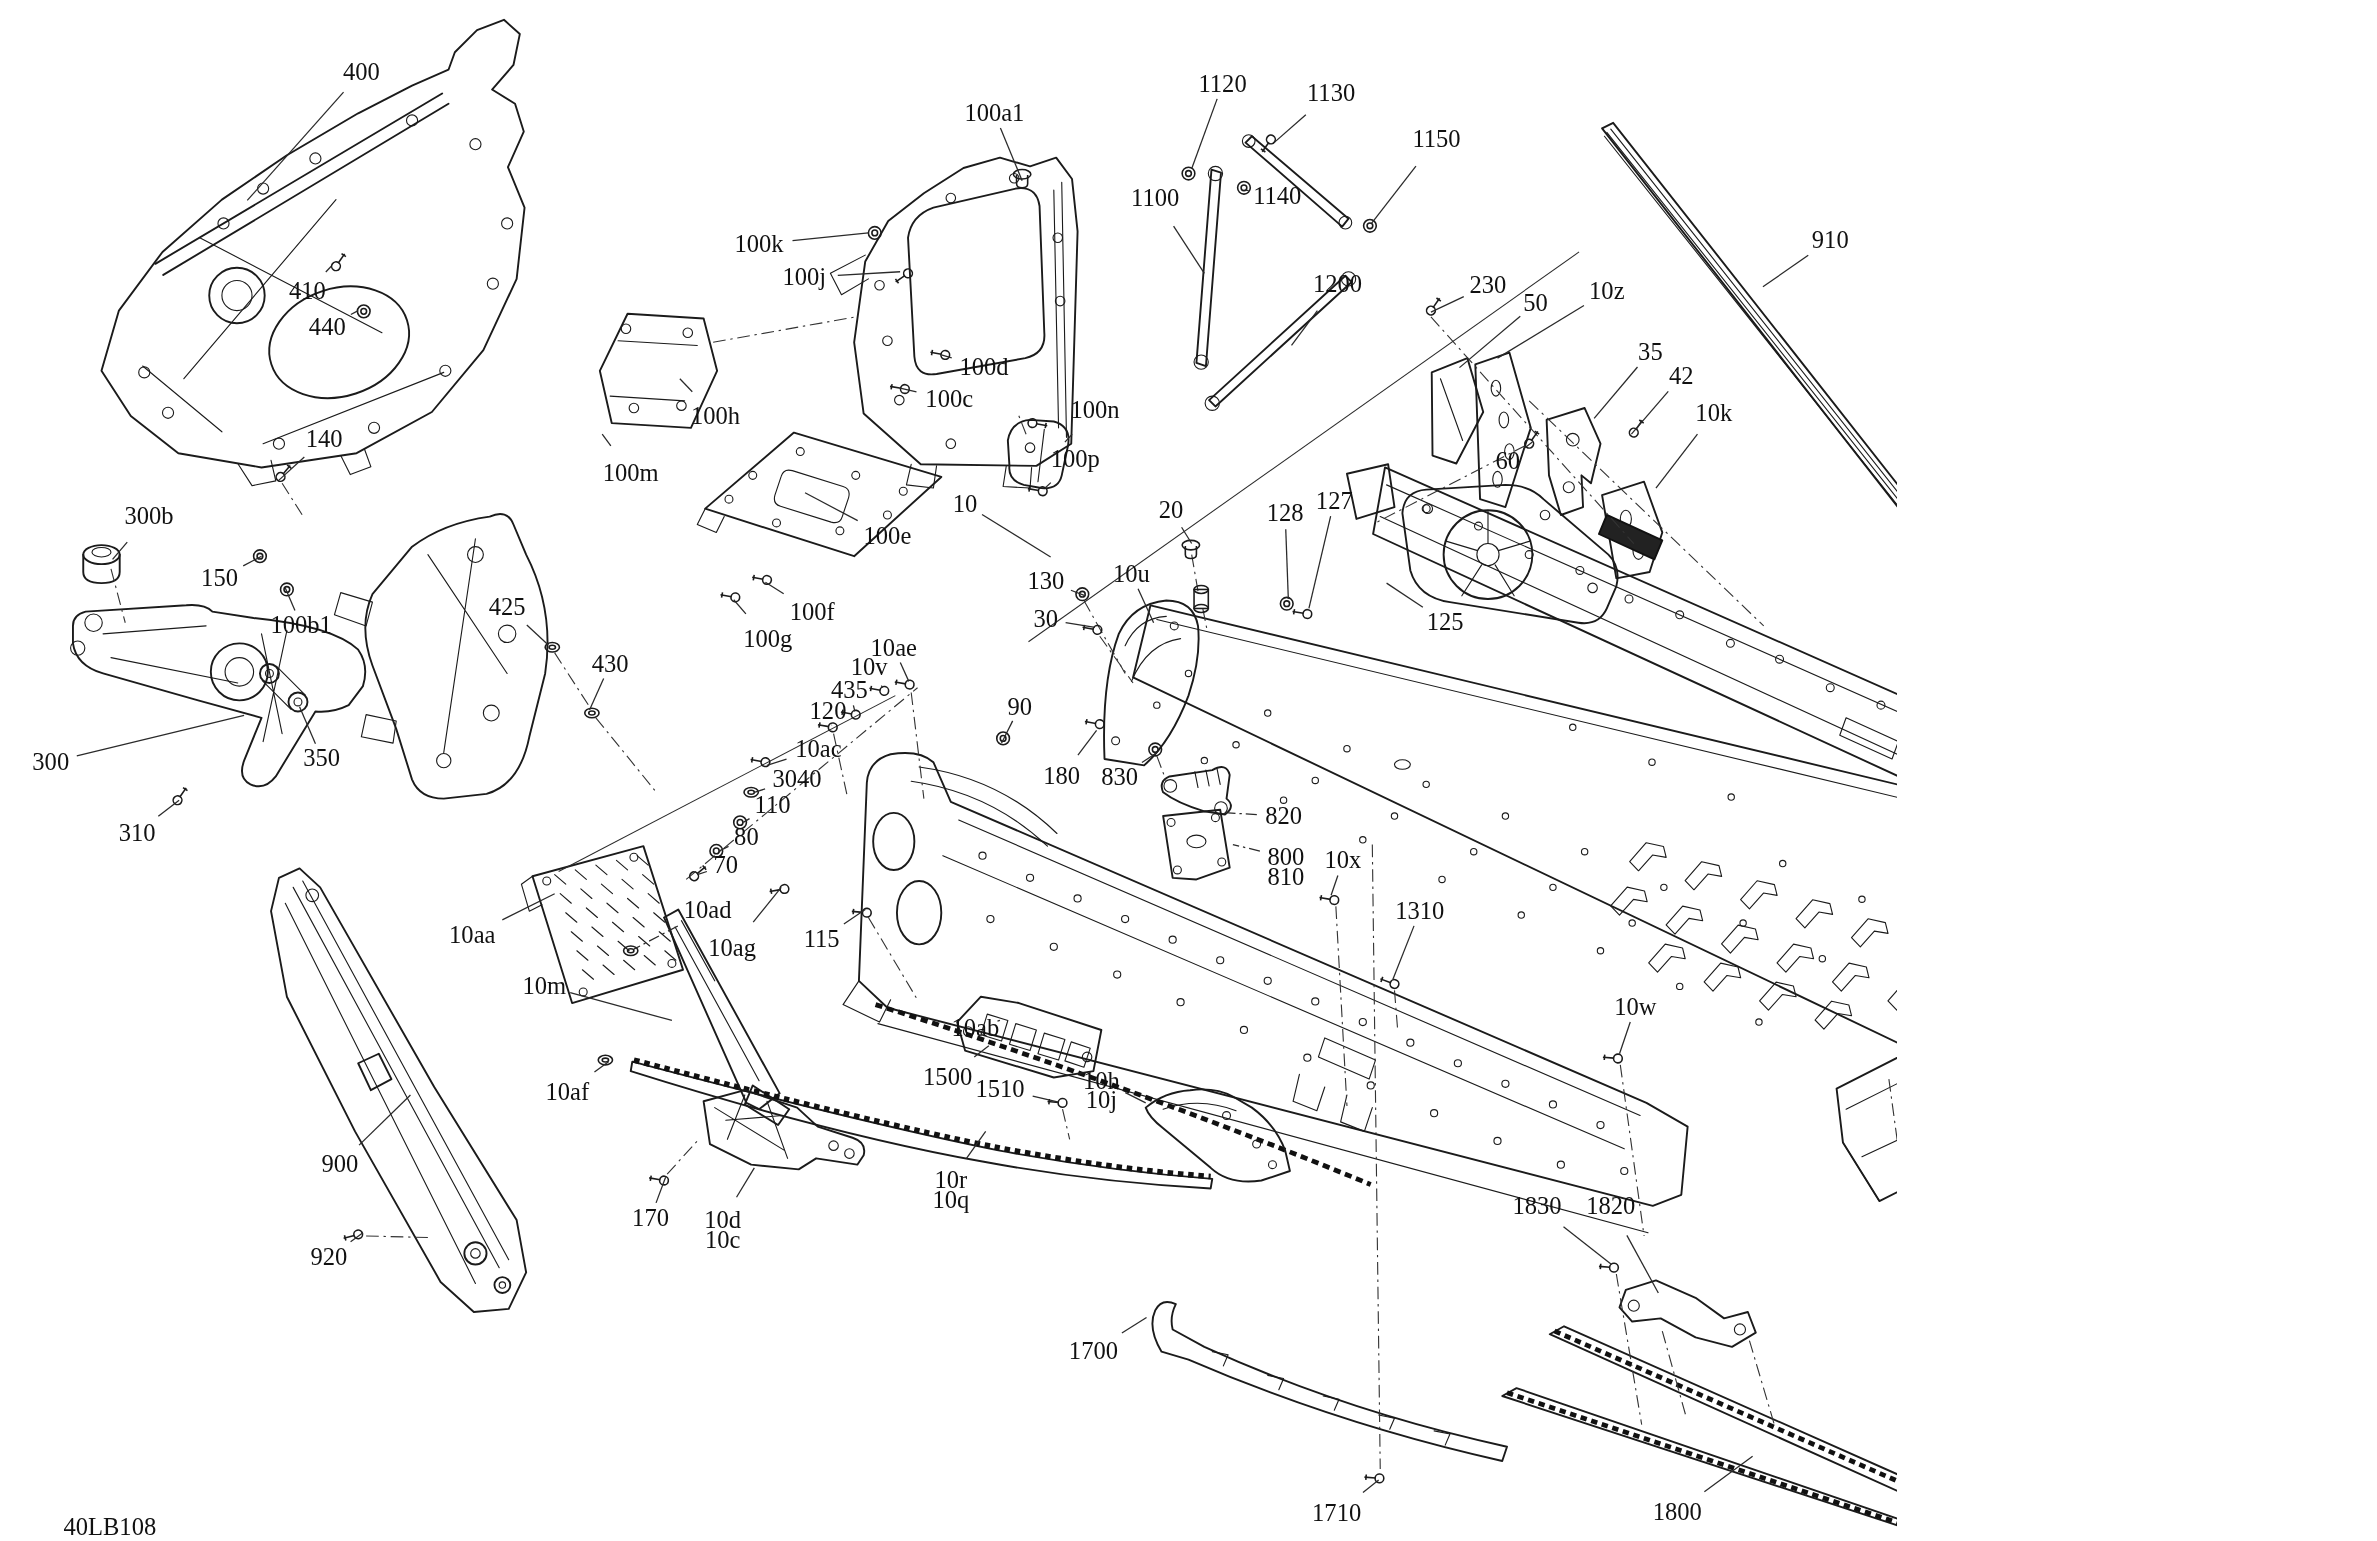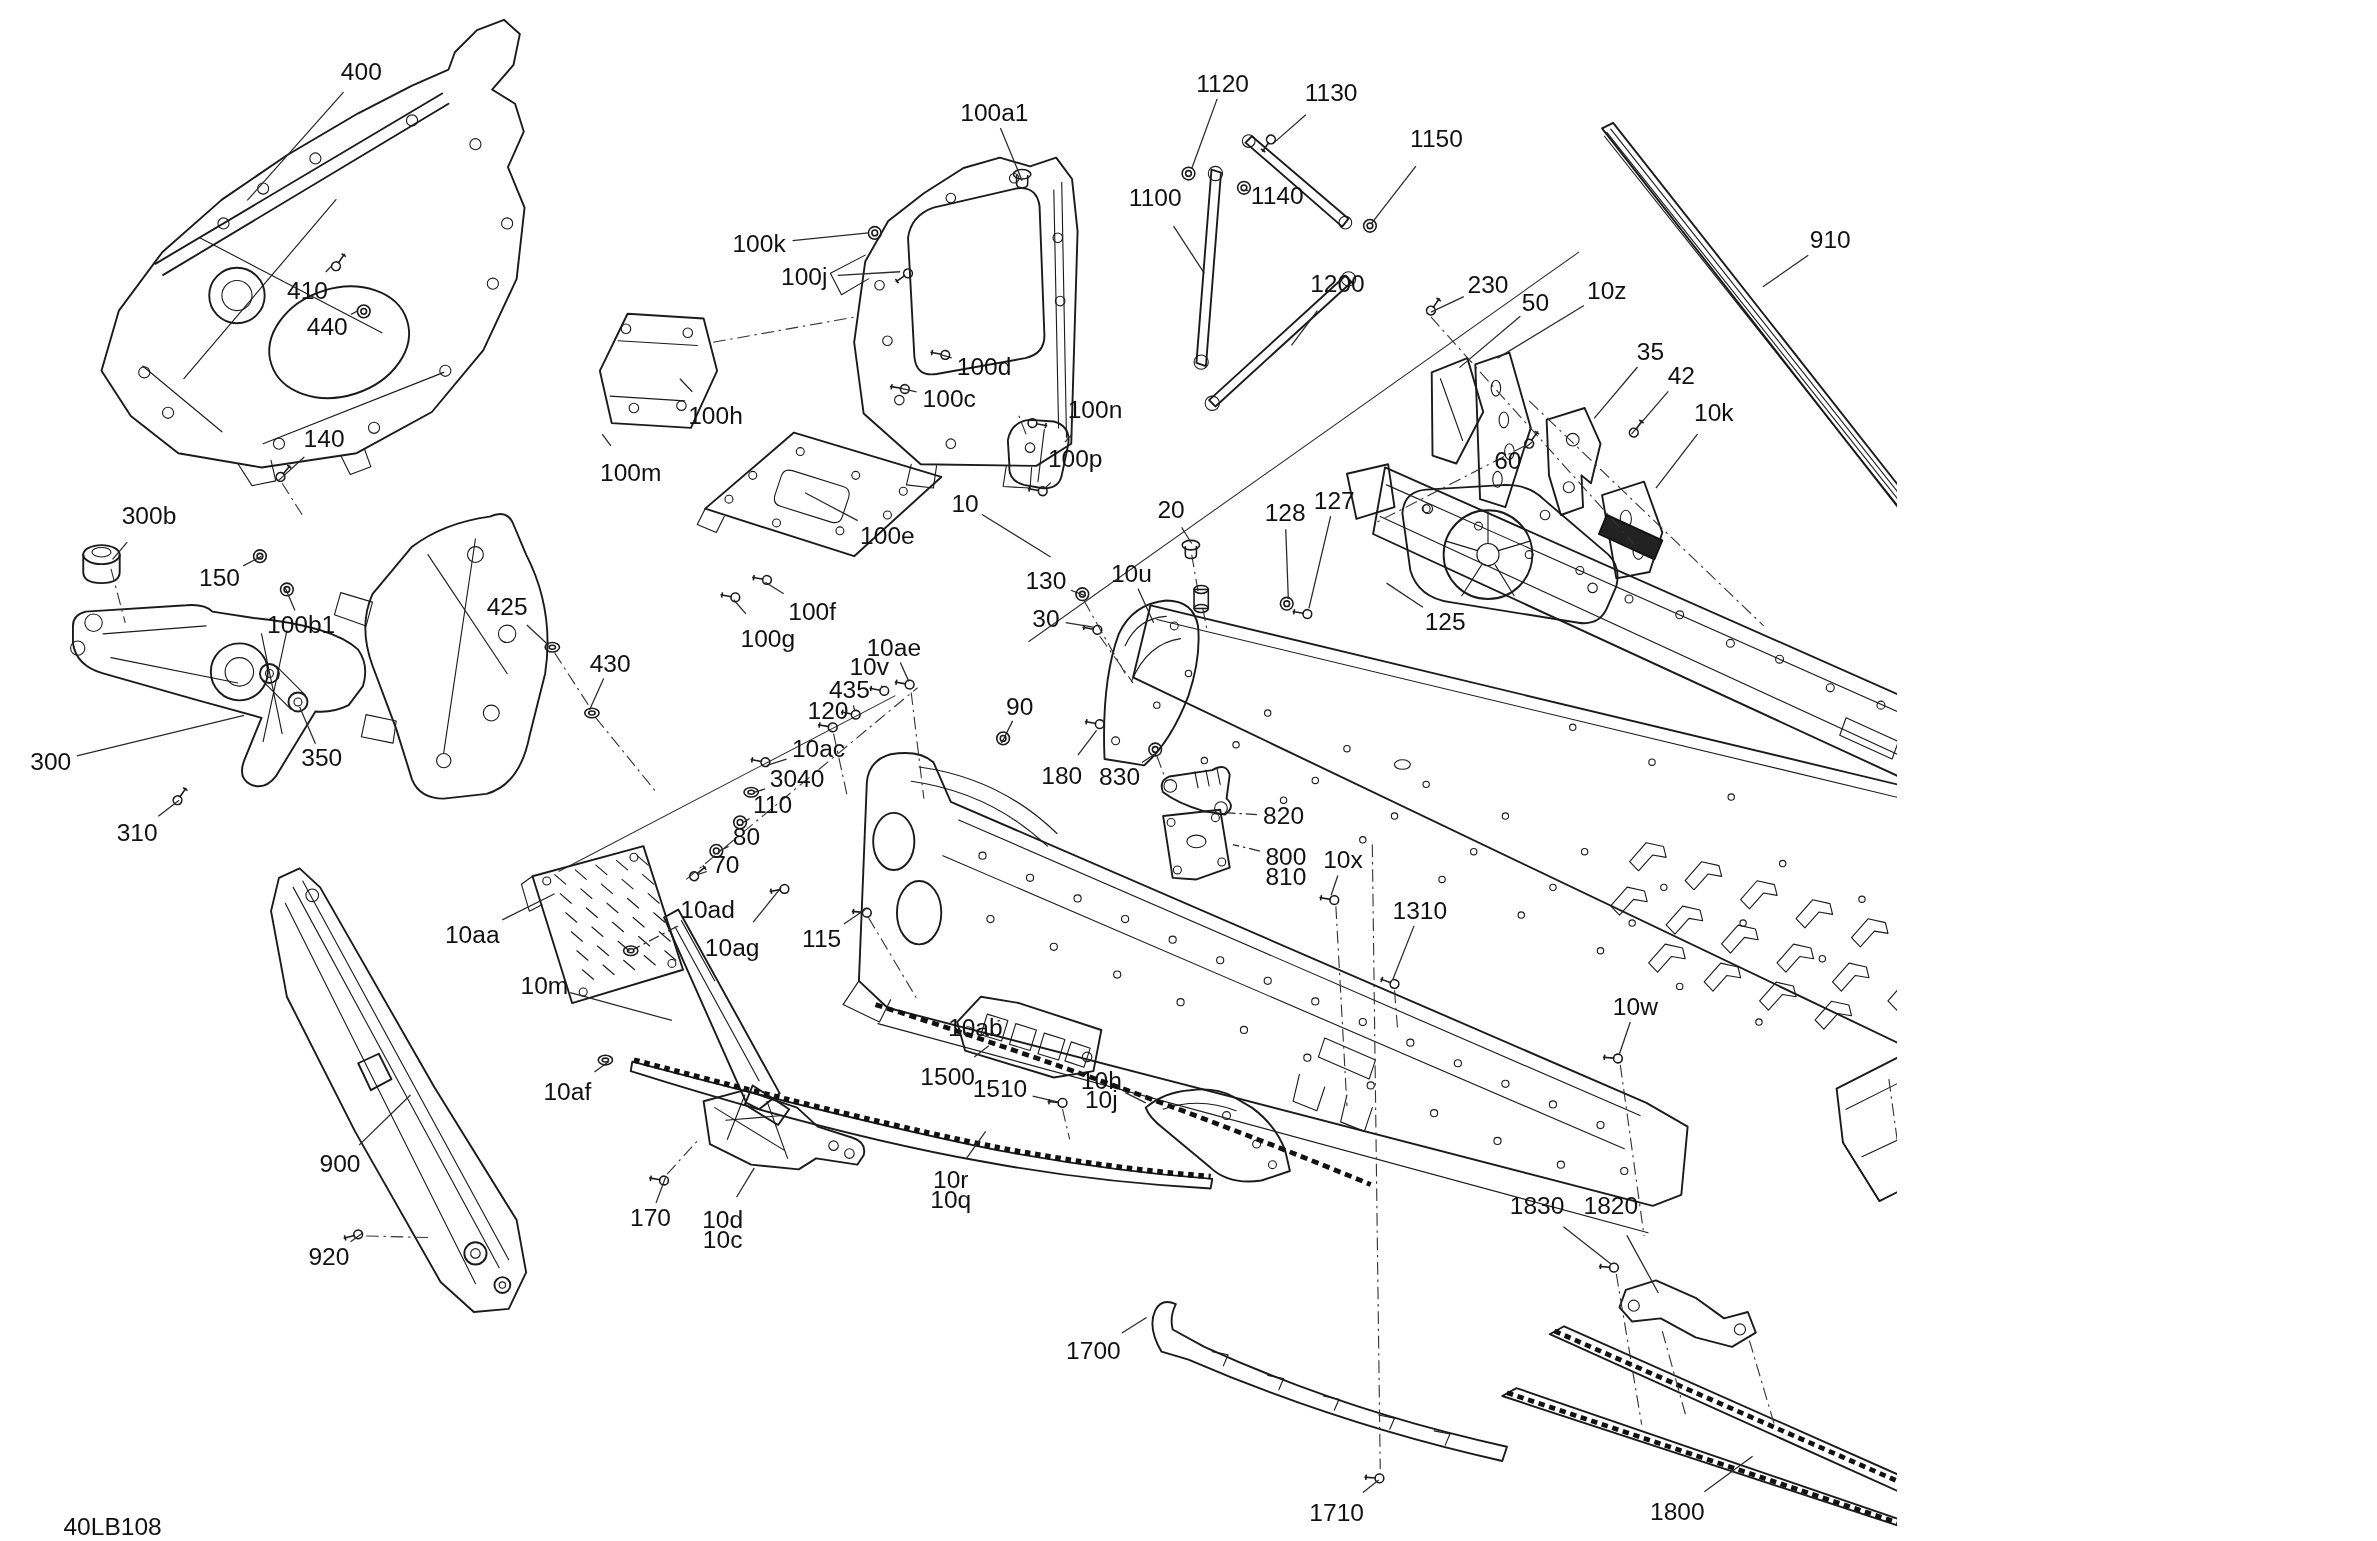--- a/index.html
+++ b/index.html
@@ -1,17 +1,17 @@
 <!DOCTYPE html>
 <html style="font-size:12.7px"><head>
 <meta charset="utf-8">
 <style>
   html,body{margin:0;padding:0;background:#ffffff;}
   .sheet{position:relative;width:1897px;height:1541px;background:#fff;overflow:hidden;
-         font-family:Liberation Sans, sans-serif;}
+         font-family:Liberation Serif, serif;}
   svg{position:absolute;inset:0;}
   .part{fill:none;stroke:#1b1b1b;stroke-width:2.4;stroke-linejoin:round;stroke-linecap:round;}
   .part.thin{stroke-width:1.4;}
   .part.fill{fill:#222;stroke:#111;}
   .callout-text{font-size:31px;fill:#111;}
   .code-text{font-size:31px;fill:#111;}
 </style>
 </head>
 <body>
 

